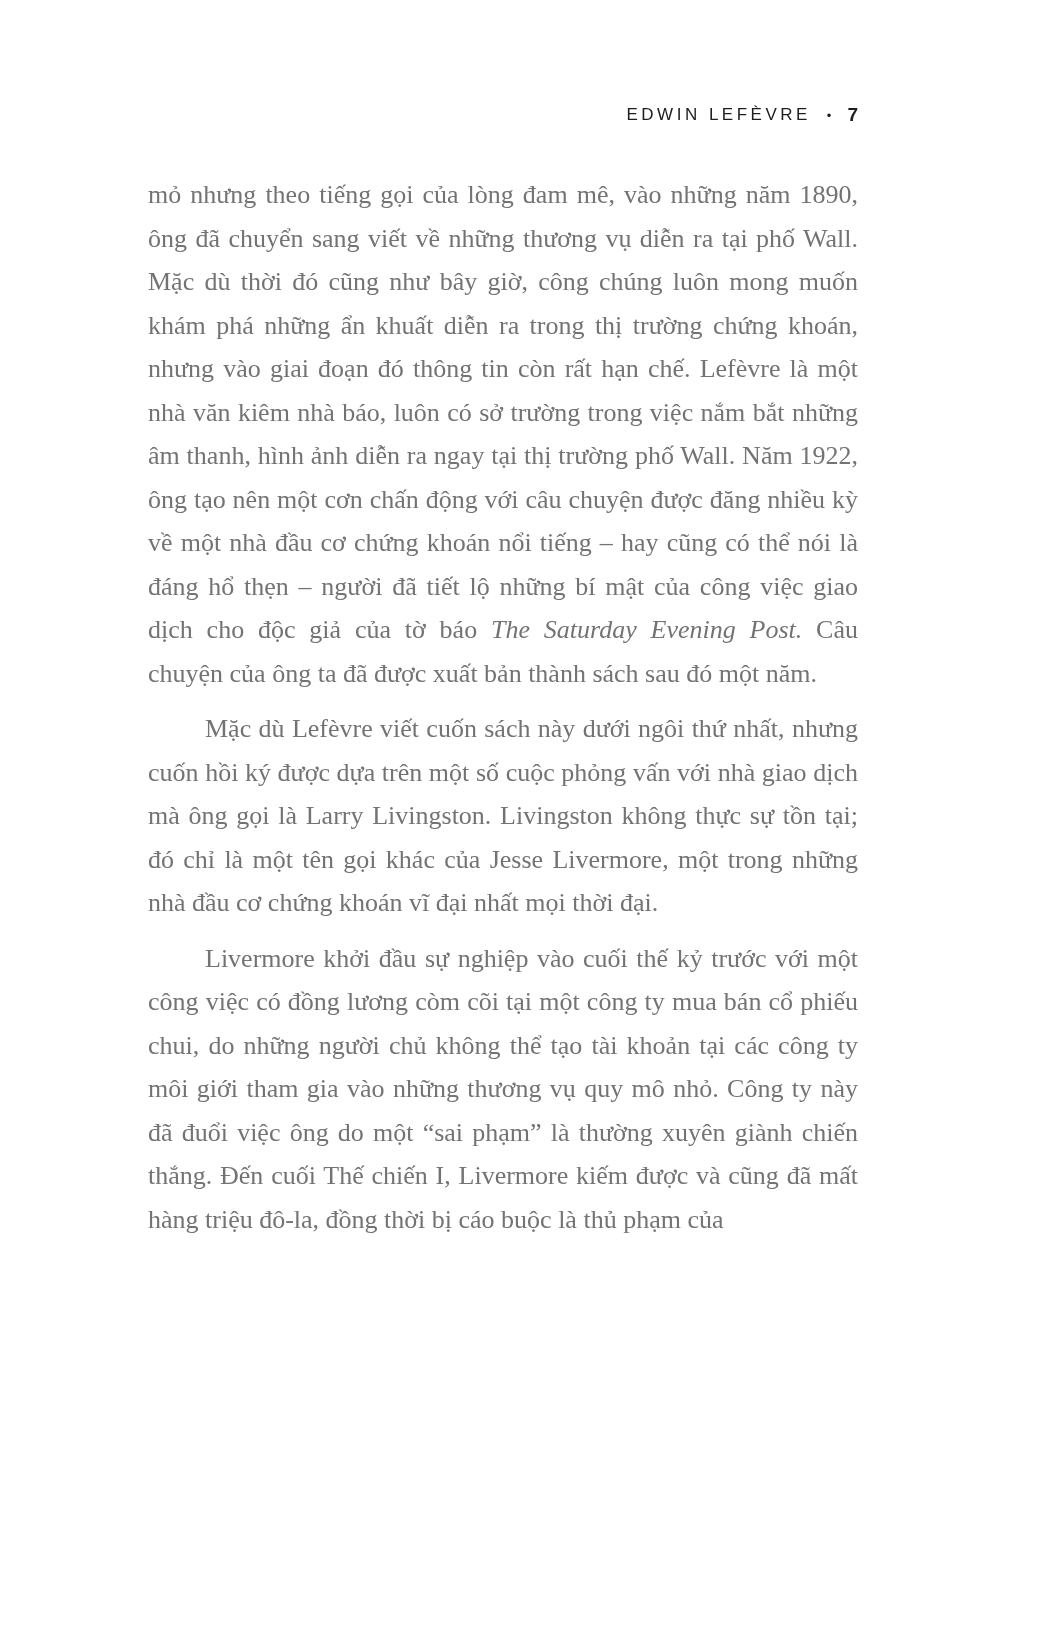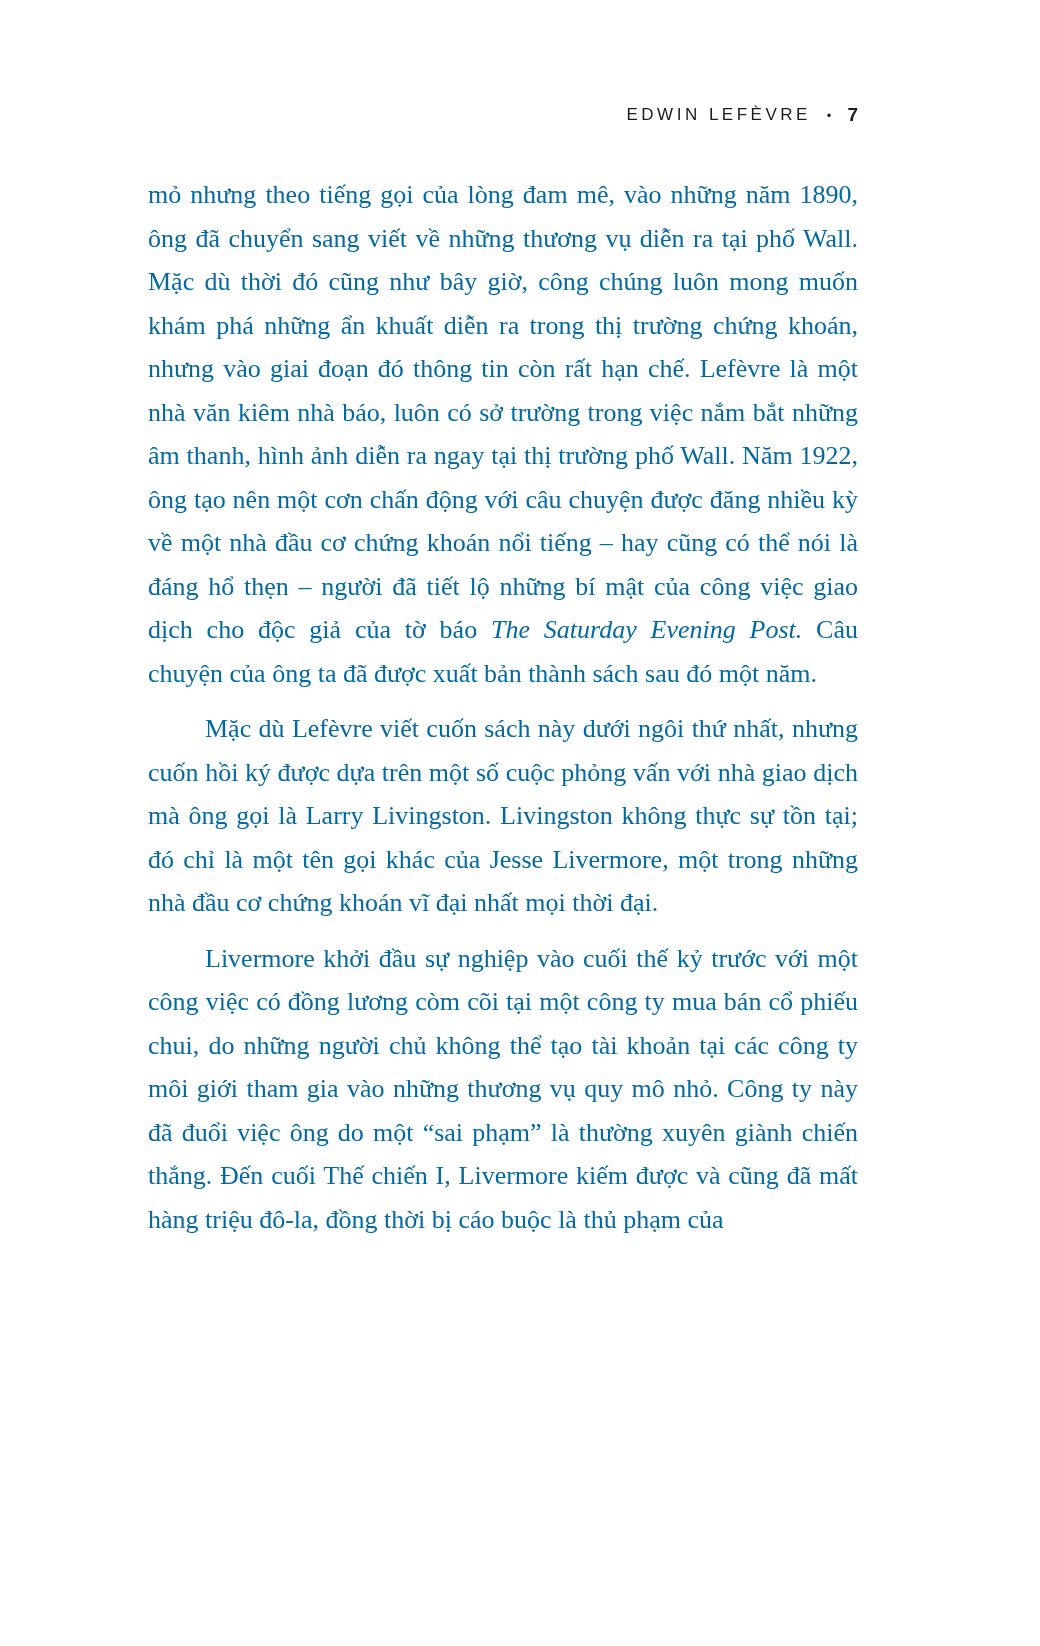--- a/index.html
+++ b/index.html
@@ -40,21 +40,21 @@
     }
     .running-head .num {
       font-weight: 700;
       font-size: 19px;
       letter-spacing: 0;
     }
     .body-text {
       margin-top: 46px;
       font-size: 26px;
       line-height: 43.5px;
-      color: #0369a1;
+      color: #737373;
       text-align: justify;
       text-justify: inter-word;
     }
     .body-text p {
       margin: 0 0 12px 0;
     }
     .body-text p.indent {
       text-indent: 57px;
     }
     .italic {

